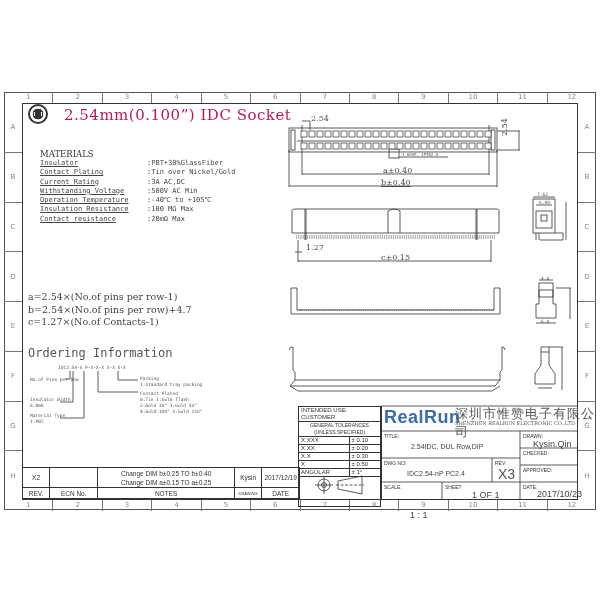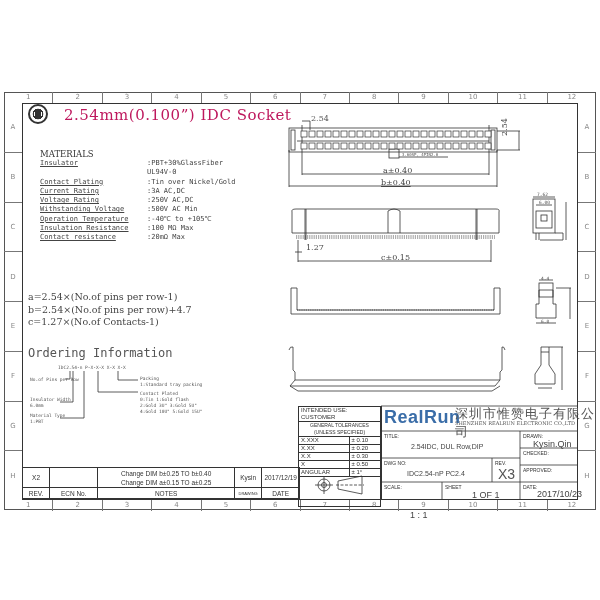--- a/index.html
+++ b/index.html
@@ -100,34 +100,26 @@
   </div>
 <div class="abs title">2.54mm(0.100”) IDC Socket</div>
 
 <div class="abs spec">
   <div class="h">MATERIALS</div>
   <div class="row">
       <span class="k">Insulator</span>
       <span>:PBT+30%GlassFiber</span>
     </div>
   <div class="row">
-      <span class="k"></span>
-      <span> UL94V-0</span>
-    </div>
-  <div class="row">
       <span class="k">Contact Plating</span>
       <span>:Tin over Nickel/Gold</span>
     </div>
   <div class="row">
       <span class="k">Current Rating</span>
       <span>:3A AC,DC</span>
-    </div>
-  <div class="row">
-      <span class="k">Voltage Rating</span>
-      <span>:250V AC,DC</span>
     </div>
   <div class="row">
       <span class="k">Withstanding Voltage</span>
       <span>:500V AC Min</span>
     </div>
   <div class="row">
       <span class="k">Operation Temperature</span>
       <span>:-40℃ to +105℃</span>
     </div>
   <div class="row">

